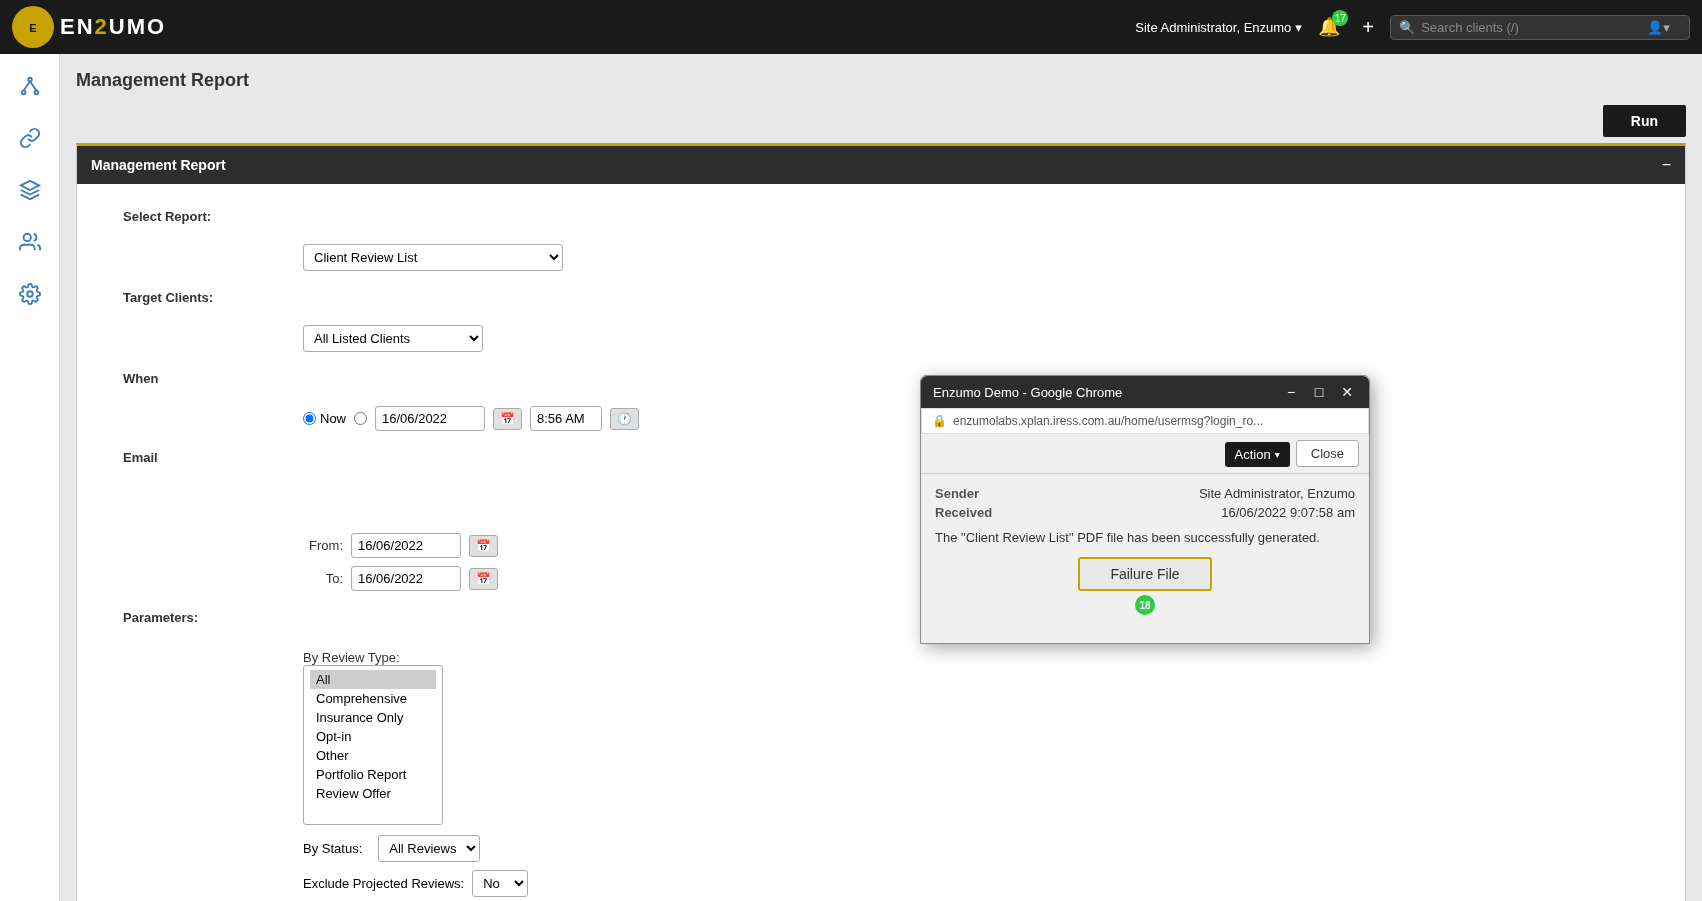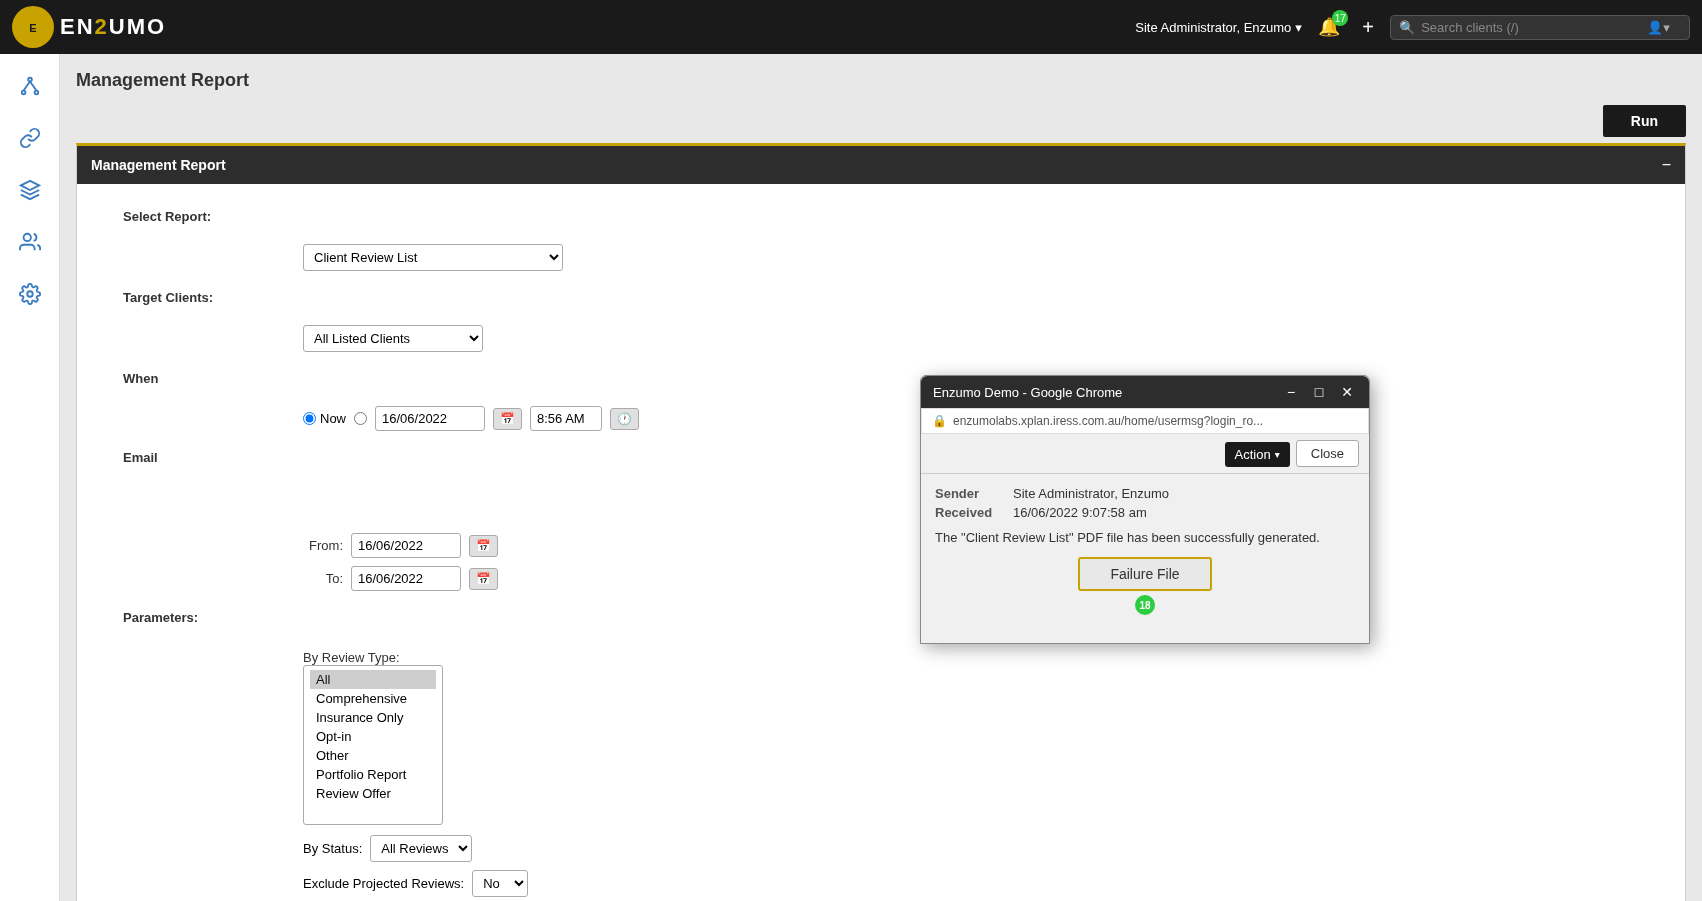--- a/index.html
+++ b/index.html
@@ -253,21 +253,21 @@
       width: 140px; height: 160px;
       overflow-y: auto;
       font-size: 13px;
       background: #fff;
     }
     .review-type-list option {
       padding: 2px 6px;
     }
     .status-row {
       margin-top: 10px;
-      display: flex; align-items: center; gap: 8px;
+      display: flex; align-items: center; gap: 16px;
     }
     .exclude-row {
       margin-top: 8px;
       display: flex; align-items: center; gap: 8px;
     }
 
     
     .popup-overlay {
       position: fixed;
       top: 0; left: 0; right: 0; bottom: 0;
@@ -338,21 +338,21 @@
       cursor: pointer;
       border-radius: 3px;
     }
     .popup-email-body {
       padding: 12px 14px;
     }
     .email-meta {
       margin-bottom: 10px;
     }
     .email-meta-row {
-      display: flex; gap: 8px; margin-bottom: 4px; font-size: 13px;
+      display: flex; gap: 8px; margin-bottom: 4px; font-size: 13px; justify-content: space-between;
     }
     .email-meta-key {
       font-weight: bold; color: #555; width: 70px;
     }
     .email-meta-val { color: #333; }
     .email-message { font-size: 13px; color: #333; margin-bottom: 12px; }
     .download-file-btn {
       background: #e8e8e8;
       border: 2px solid #c8a200;
       padding: 7px 30px;

